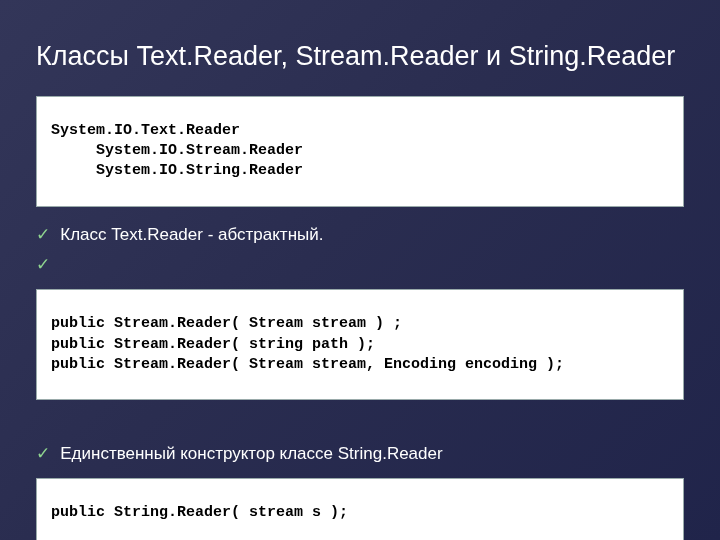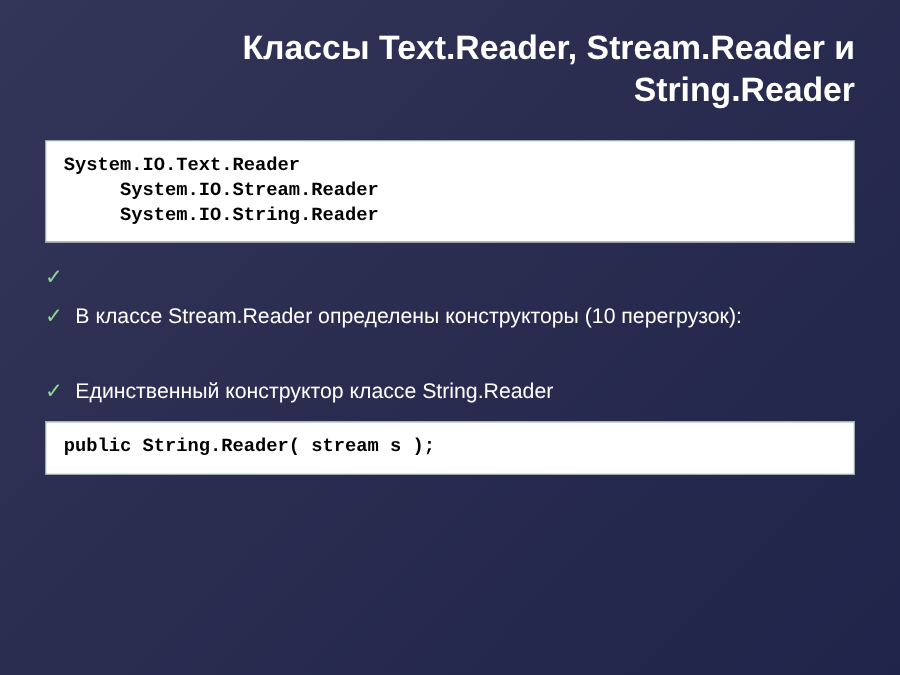--- a/index.html
+++ b/index.html
@@ -1,50 +1,53 @@
 <!DOCTYPE html>
 <html><head>
 <meta charset="utf-8">
 <style>
   html,body{margin:0;padding:0;width:720px;height:540px;overflow:hidden;
     font-family:Arial,Helvetica,sans-serif;background:#2a2d50}
   .slide{position:relative;width:720px;height:540px;
     background:linear-gradient(135deg,#333659 0%,#2a2d50 45%,#20244a 100%);
     color:#fff;box-sizing:border-box;padding:20px 36px 0 36px}
-  .title{font-size:27px;font-weight:bold;color:#fff;text-align:right;
-    margin:2px 0 22px 0;line-height:1.25}
+  .title{font-size:27px;font-weight:normal;color:#fff;text-align:left;
+    margin:20px 0 22px 0;line-height:1.25}
   .code-box{background:#fff;color:#000;border:1px solid #9aa;
-    padding:10px 14px;font-family:"Courier New",monospace;font-size:15px;
+    padding:24px 14px;font-family:"Courier New",monospace;font-size:15px;
     font-weight:bold;line-height:1.35;white-space:pre;margin-bottom:18px}
   .bullets{margin:18px 0 14px 0}
   .bullet{display:flex;align-items:flex-start;margin:10px 0;font-size:17px;color:#fff}
   .check{color:#8fd48f;margin-right:10px;font-size:17px;line-height:1.2}
   .gap{height:8px}
 </style>
 </head>
 <body>
 
 <div class="slide">
 
   <div class="title">Классы Text.Reader, Stream.Reader и String.Reader</div>
 
   <div class="code-box">System.IO.Text.Reader
      System.IO.Stream.Reader
      System.IO.String.Reader</div>
 
   <div class="bullets">
     <div class="bullet">
       <span class="check">✓</span>
+      <span>Класс Text.Reader  - абстрактный.</span>
     </div>
     <div class="bullet">
       <span class="check">✓</span>
-      <span>В классе Stream.Reader  определены конструкторы (10 перегрузок):</span>
     </div>
   </div>
 
+  <div class="code-box">public Stream.Reader( Stream stream ) ;
+public Stream.Reader( string path );
+public Stream.Reader( Stream stream, Encoding encoding );</div>
 
   <div class="gap"></div>
 
   <div class="bullets">
     <div class="bullet">
       <span class="check">✓</span>
       <span>Единственный конструктор классе String.Reader</span>
     </div>
   </div>
 

